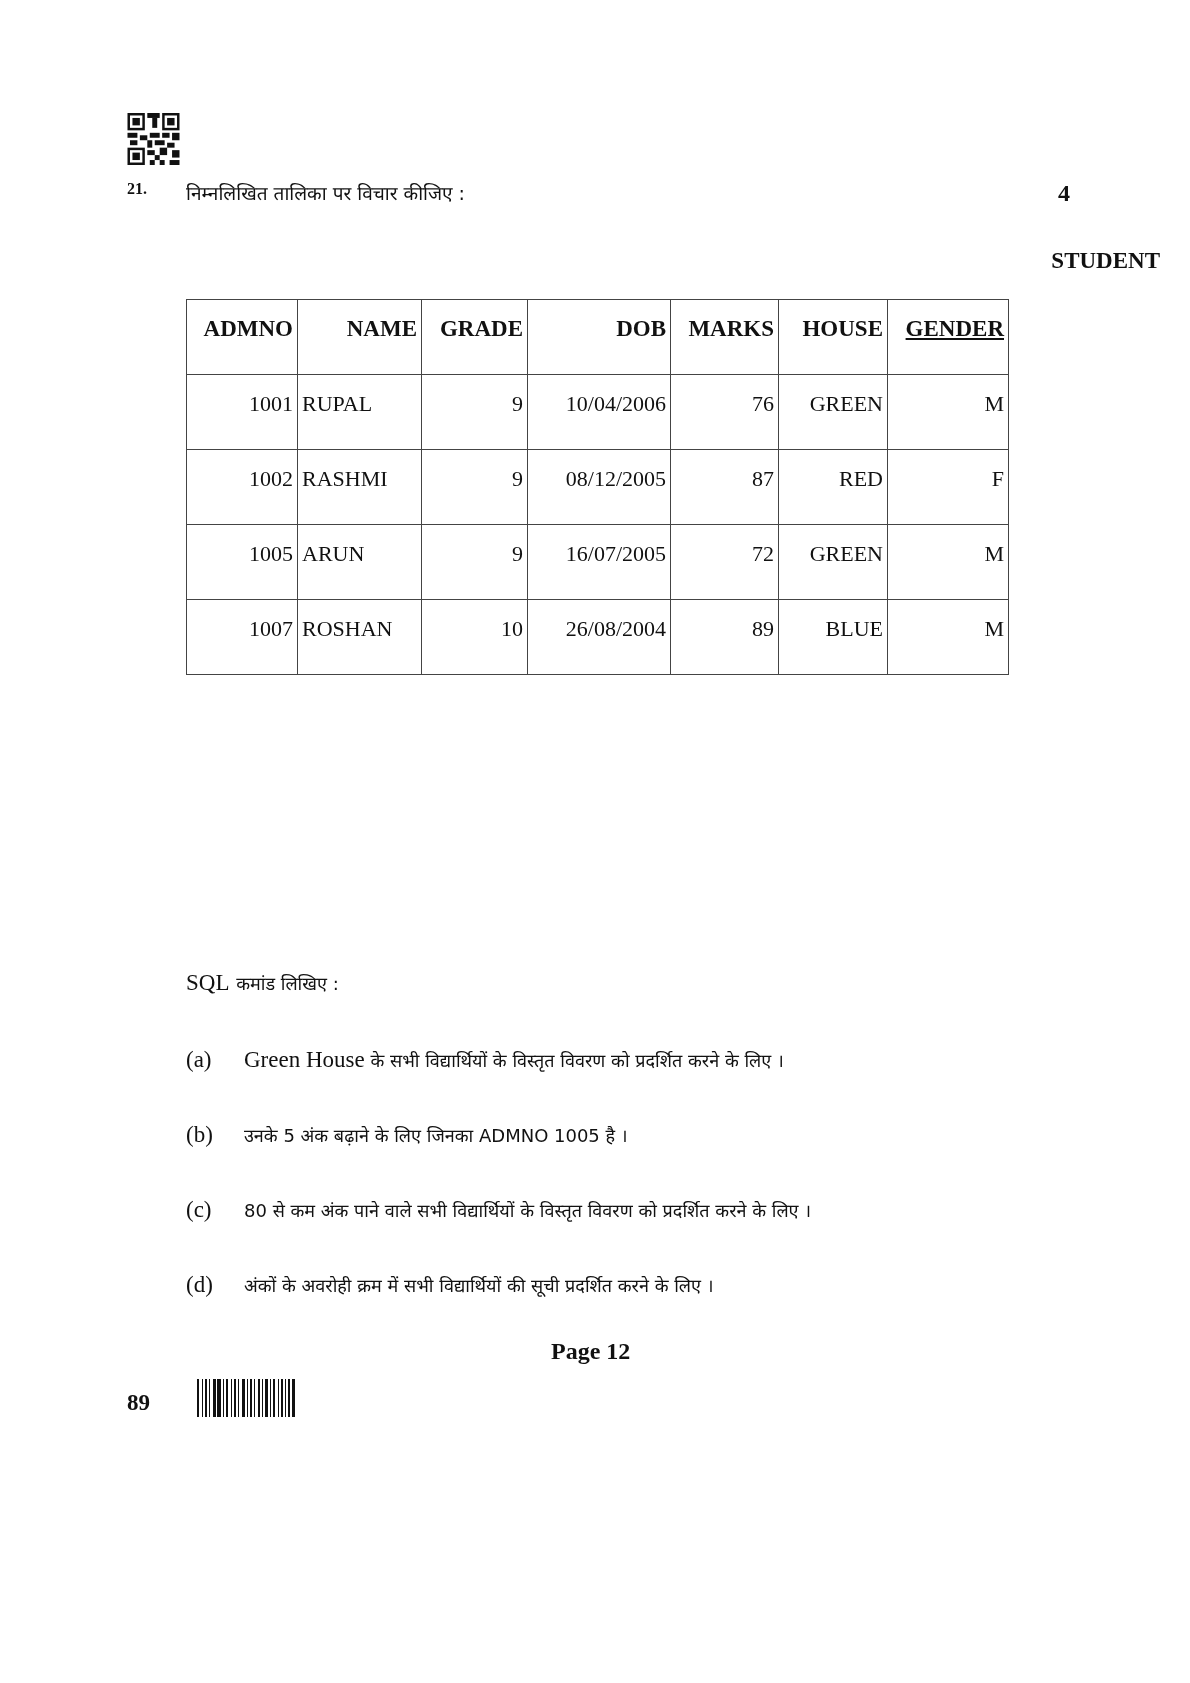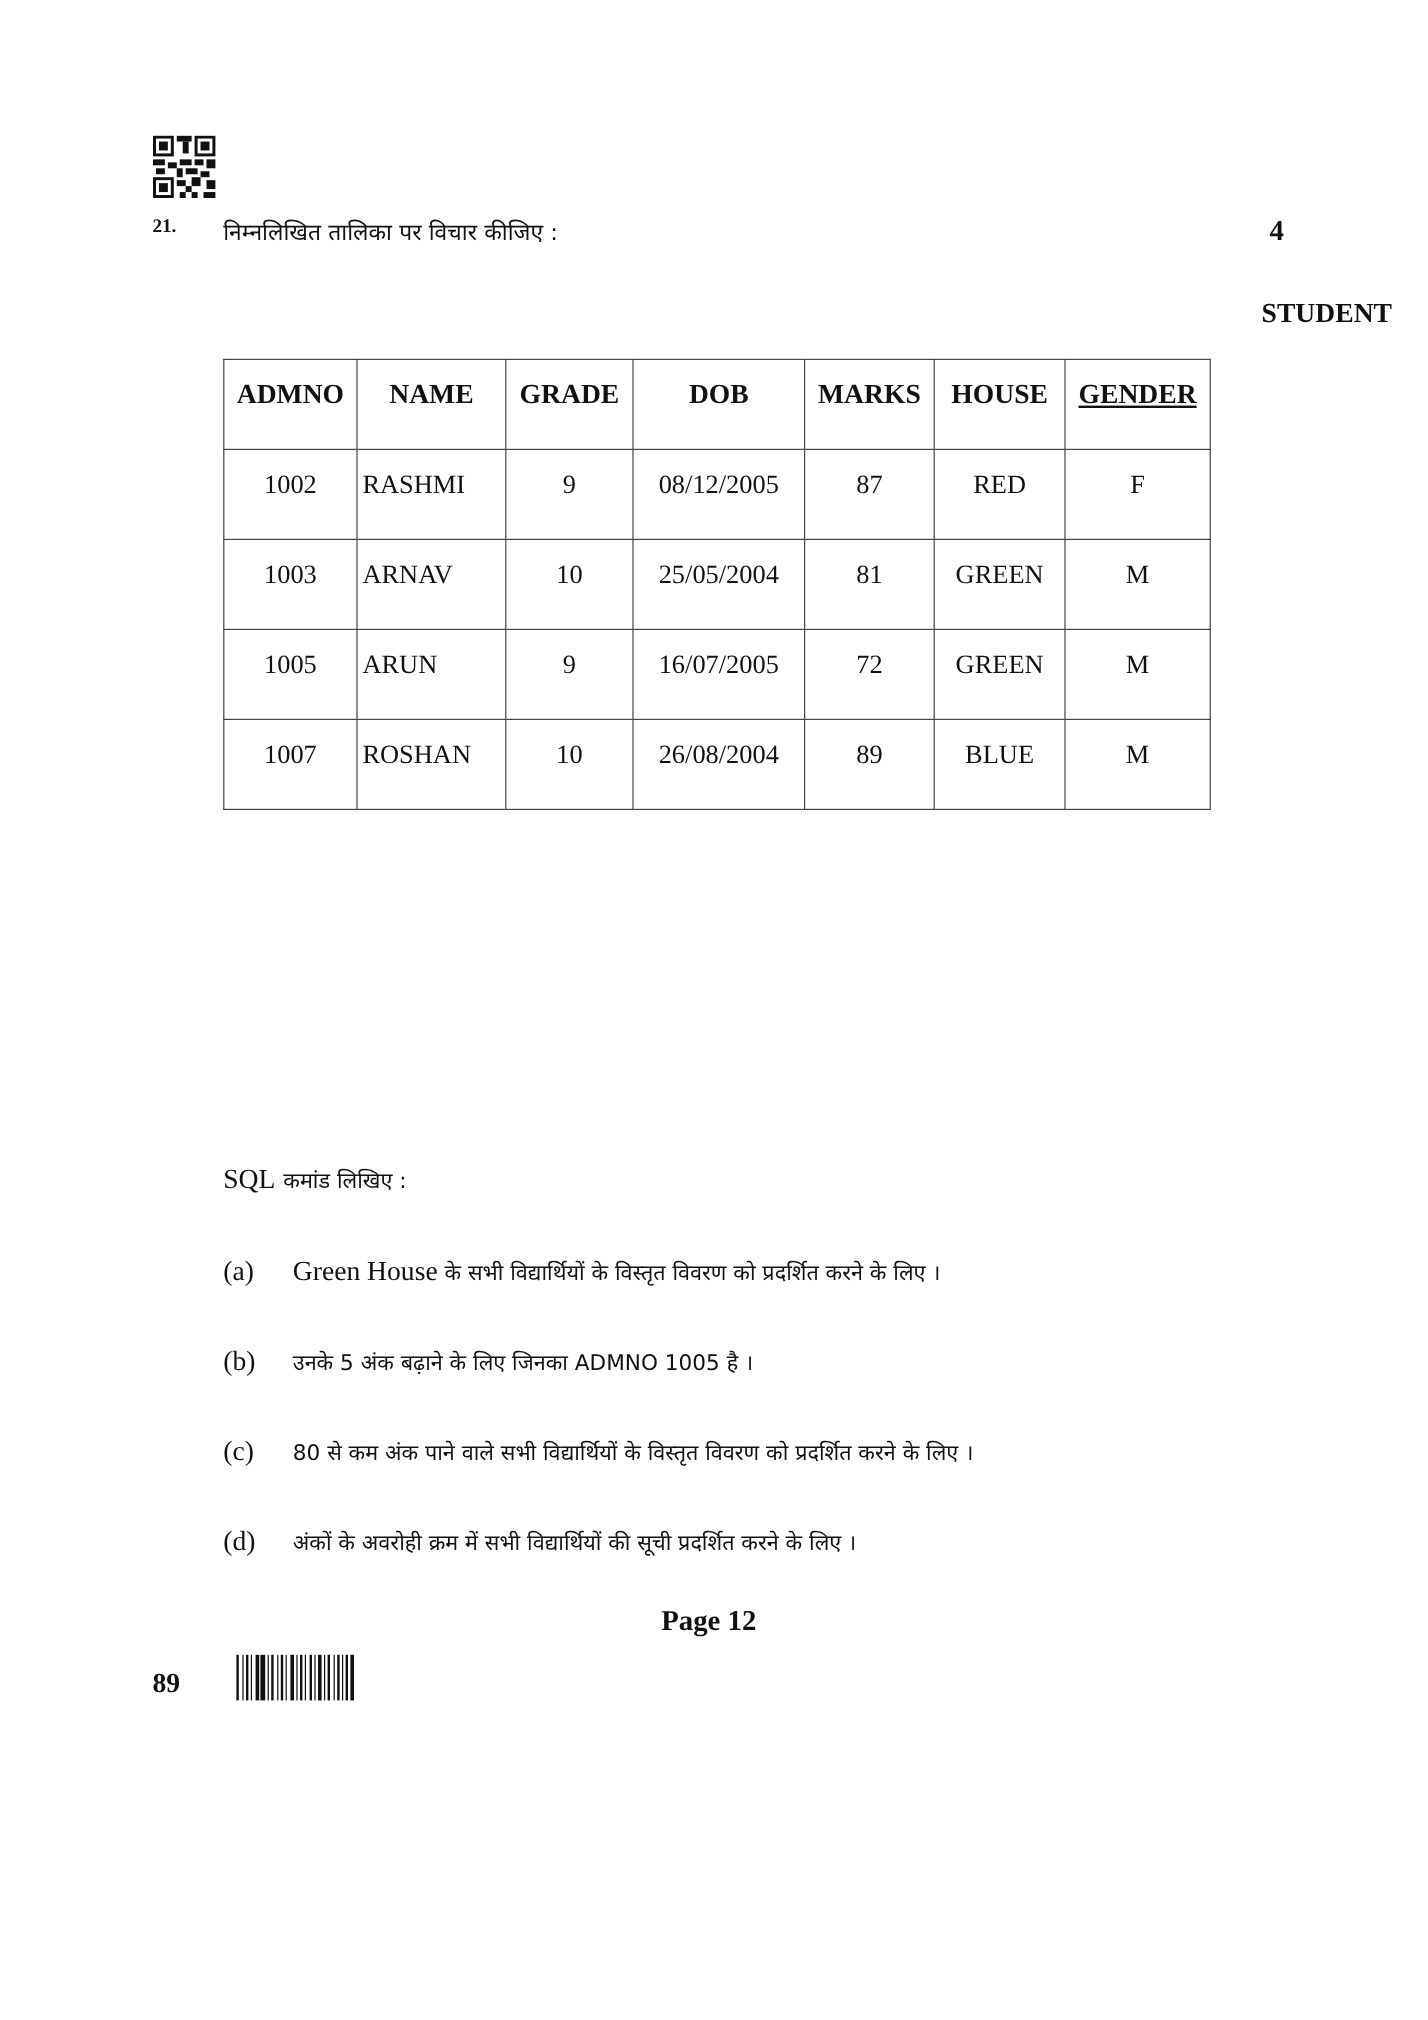--- a/index.html
+++ b/index.html
@@ -12,21 +12,21 @@
   .qr { left: 127px; top: 113px; width: 53px; height: 52px; }
   .qnum { left: 127px; top: 180px; font-family: "Liberation Serif", serif; font-weight: bold; font-size: 16px; }
   .qtext { left: 186px; top: 180px; font-family: "DejaVu Sans", sans-serif; font-size: 19px; }
   .marks { left: 1058px; top: 180px; font-family: "Liberation Serif", serif; font-weight: bold; font-size: 24px; }
   .ttitle { left: 0; width: 1160px; top: 248px; text-align: right; font-family: "Liberation Serif", serif; font-weight: bold; font-size: 23px; }
   table.student {
     position: absolute; left: 186px; top: 299px; border-collapse: collapse;
     font-family: "Liberation Serif", serif; font-size: 22px;
   }
   table.student td, table.student th {
-    border: 1.5px solid #444; height: 75px; padding: 0 4px; text-align: center;
+    border: 1.5px solid #444; height: 75px; padding: 0 4px; text-align: right;
     vertical-align: top; padding-top: 16px; box-sizing: border-box;
   }
   table.student th { font-weight: bold; font-size: 23px; }
   table.student td.left { text-align: left; }
   .c0 { width: 111px; } .c1 { width: 124px; } .c2 { width: 106px; } .c3 { width: 143px; }
   .c4 { width: 108px; } .c5 { width: 109px; } .c6 { width: 121px; text-decoration: underline; }
   .sqlhead { left: 186px; top: 970px; font-size: 21px; }
   .sqlhead .en { font-family: "Liberation Serif", serif; font-size: 23px; }
   .sqlhead .hi { font-family: "DejaVu Sans", sans-serif; font-size: 18px; }
   .part { left: 186px; font-size: 19px; display: flex; align-items: baseline; }
@@ -86,36 +86,36 @@
       <th class="c1">NAME</th>
       <th class="c2">GRADE</th>
       <th class="c3">DOB</th>
       <th class="c4">MARKS</th>
       <th class="c5">HOUSE</th>
       <th class="c6">GENDER</th>
     </tr>
   </thead>
   <tbody>
     <tr>
+      <td>1001</td>
+      <td class="left">RUPAL</td>
+      <td>9</td>
+      <td>10/04/2006</td>
+      <td>76</td>
+      <td>GREEN</td>
+      <td>M</td>
+    </tr>
+    <tr>
       <td>1002</td>
       <td class="left">RASHMI</td>
       <td>9</td>
       <td>08/12/2005</td>
       <td>87</td>
       <td>RED</td>
       <td>F</td>
-    </tr>
-    <tr>
-      <td>1003</td>
-      <td class="left">ARNAV</td>
-      <td>10</td>
-      <td>25/05/2004</td>
-      <td>81</td>
-      <td>GREEN</td>
-      <td>M</td>
     </tr>
     <tr>
       <td>1005</td>
       <td class="left">ARUN</td>
       <td>9</td>
       <td>16/07/2005</td>
       <td>72</td>
       <td>GREEN</td>
       <td>M</td>
     </tr>

